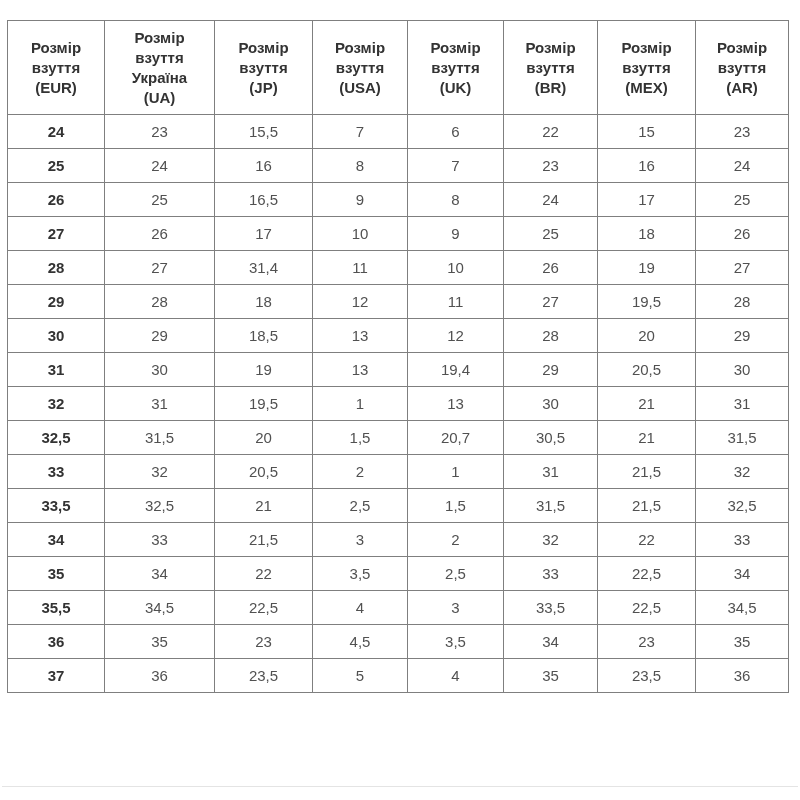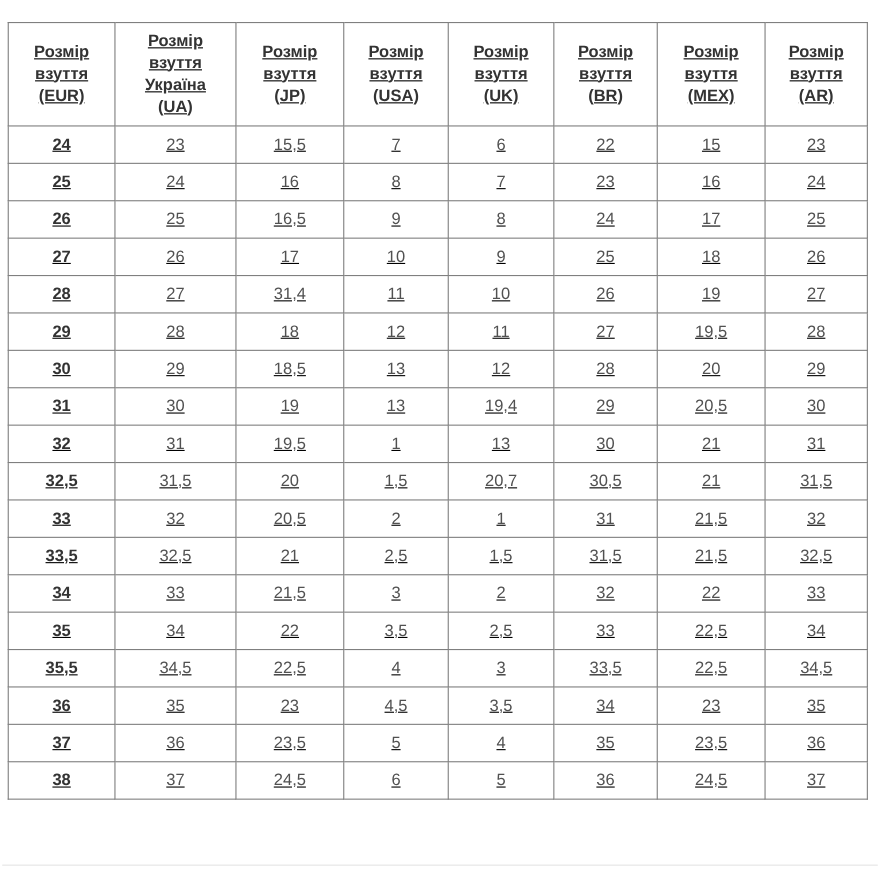--- a/index.html
+++ b/index.html
@@ -16,21 +16,20 @@
     background: #ffffff;
     overflow: hidden;
   }
   table.size-table {
     position: absolute;
     left: 7px;
     top: 20px;
     border-collapse: collapse;
     table-layout: fixed;
     background: #ffffff;
-    text-decoration: underline;
   }
   table.size-table col.c-eur { width: 97px; }
   table.size-table col.c-ua  { width: 110px; }
   table.size-table col.c-jp  { width: 98px; }
   table.size-table col.c-usa { width: 95px; }
   table.size-table col.c-uk  { width: 96px; }
   table.size-table col.c-br  { width: 94px; }
   table.size-table col.c-mex { width: 98px; }
   table.size-table col.c-ar  { width: 93px; }
   table.size-table th,
@@ -278,26 +277,16 @@
         <tr>
           <th scope="row">37</th>
           <td>36</td>
           <td>23,5</td>
           <td>5</td>
           <td>4</td>
           <td>35</td>
           <td>23,5</td>
           <td>36</td>
         </tr>
-        <tr>
-          <th scope="row">38</th>
-          <td>37</td>
-          <td>24,5</td>
-          <td>6</td>
-          <td>5</td>
-          <td>36</td>
-          <td>24,5</td>
-          <td>37</td>
-        </tr>
       </tbody>
   </table>
   <div class="bottom-divider"></div>
 </div>
 
 </body></html>

